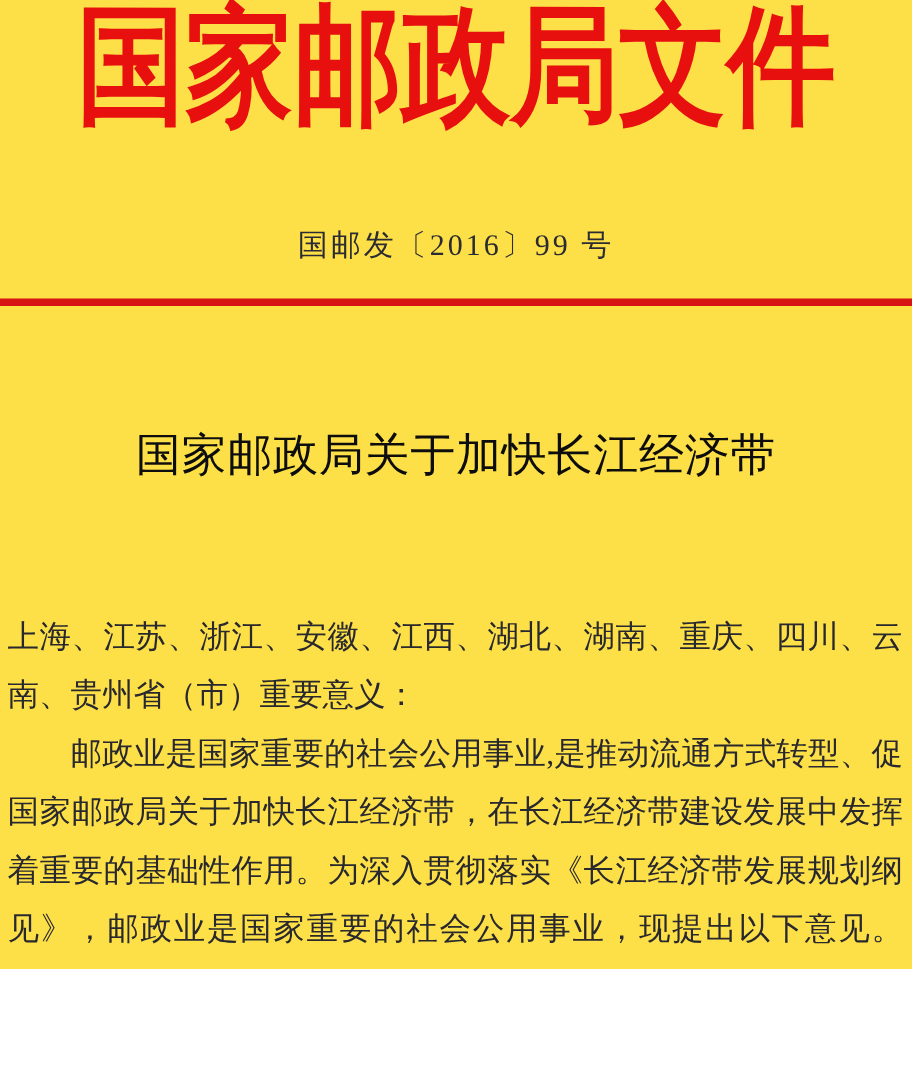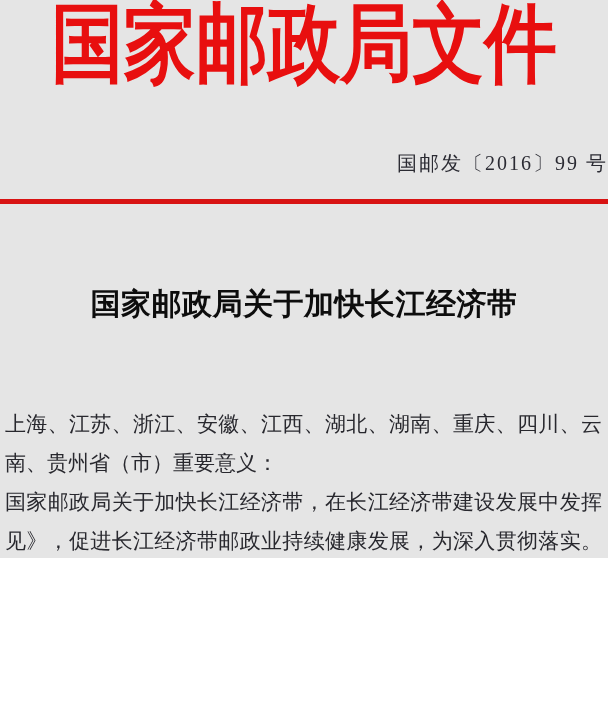--- a/index.html
+++ b/index.html
@@ -1,21 +1,21 @@
 <!DOCTYPE html>
 <html><head>
 <meta charset="utf-8">
 <style>
   * { margin: 0; padding: 0; box-sizing: border-box; }
   html, body { background: #ffffff; }
   .page {
     position: relative;
     width: 608px;
-    height: 558px;
-    background: #e5e5e5;
+    height: 646px;
+    background: #fde047;
     overflow: hidden;
     font-family: "Liberation Serif", "DejaVu Serif", serif;
     color: #222222;
     padding-left: 16px;
   }
   .doc-header {
     position: absolute;
     top: -8px;
     left: 0;
     width: 608px;
@@ -26,39 +26,39 @@
     white-space: nowrap;
     letter-spacing: 0px;
     transform: scaleX(0.84);
     transform-origin: 50% 50%;
   }
   .doc-number {
     position: absolute;
     top: 150px;
     left: 0;
     width: 608px;
-    text-align: right;
+    text-align: center;
     font-size: 20px;
     letter-spacing: 2px;
     color: #2b2b33;
   }
   .red-rule {
     position: absolute;
     top: 199px;
     left: 0;
     width: 608px;
     height: 5px;
   }
   .doc-title {
     position: absolute;
     top: 283px;
     left: 0;
     width: 608px;
     text-align: center;
-    font-weight: bold;
+    font-weight: normal;
     font-size: 30px;
     line-height: 41px;
     color: #0d0d0d;
     letter-spacing: 0.5px;
   }
   .body-block {
     position: absolute;
     top: 408px;
     left: 5px;
     width: 597px;
@@ -99,18 +99,20 @@
 
   <div class="red-rule" style="background: rgb(216, 19, 19);"></div>
 
   <div class="doc-title">
     <div>国家邮政局关于加快长江经济带</div>
   </div>
 
   <div class="body-block">
     <div class="body-line jst">上海、江苏、浙江、安徽、江西、湖北、湖南、重庆、四川、云</div>
     <div class="body-line">南、贵州省（市）重要意义：</div>
+    <div class="body-line jst indent2">邮政业是国家重要的社会公用事业,是推动流通方式转型、促</div>
     <div class="body-line jst">国家邮政局关于加快长江经济带，在长江经济带建设发展中发挥</div>
-    <div class="body-line jst">见》，促进长江经济带邮政业持续健康发展，为深入贯彻落实。</div>
+    <div class="body-line jst">着重要的基础性作用。为深入贯彻落实《长江经济带发展规划纲</div>
+    <div class="body-line jst">见》，邮政业是国家重要的社会公用事业，现提出以下意见。</div>
     <div class="section-heading">一、重要意义</div>
   </div>
 
 </div>
 
 </body></html>

